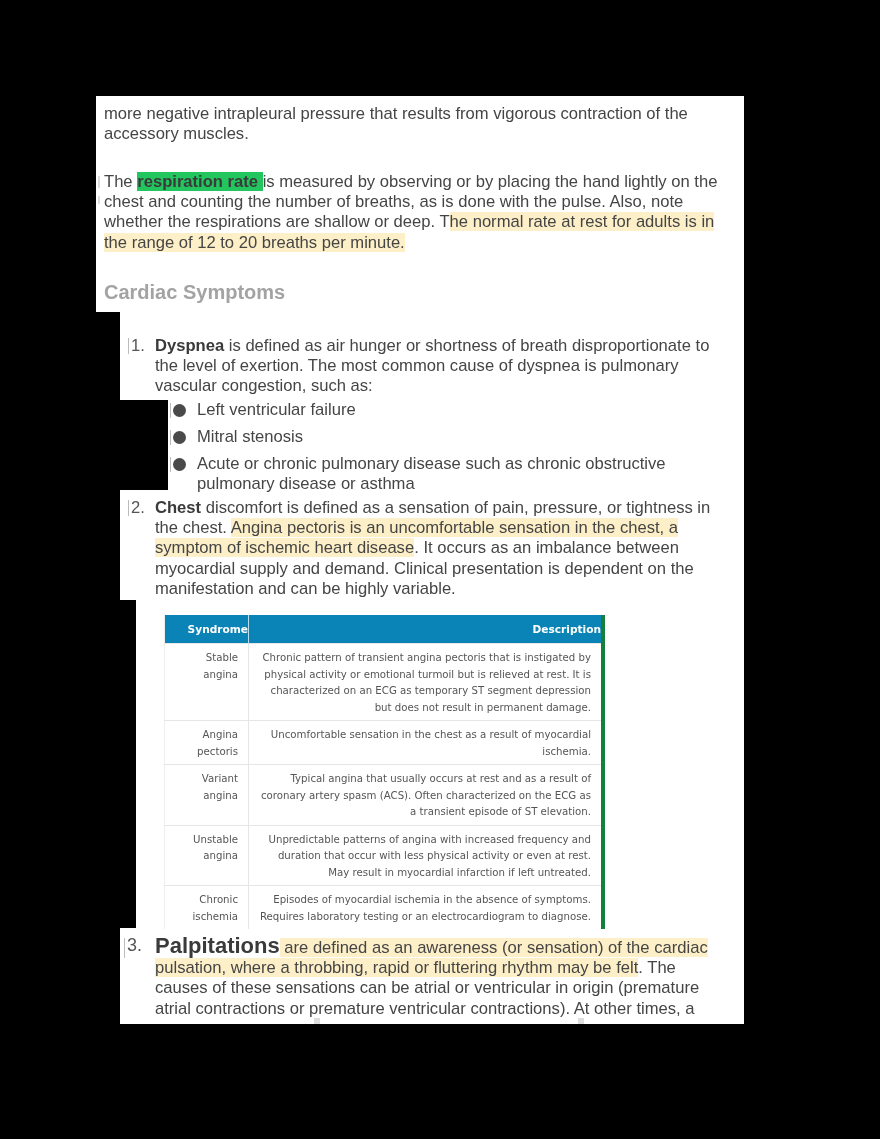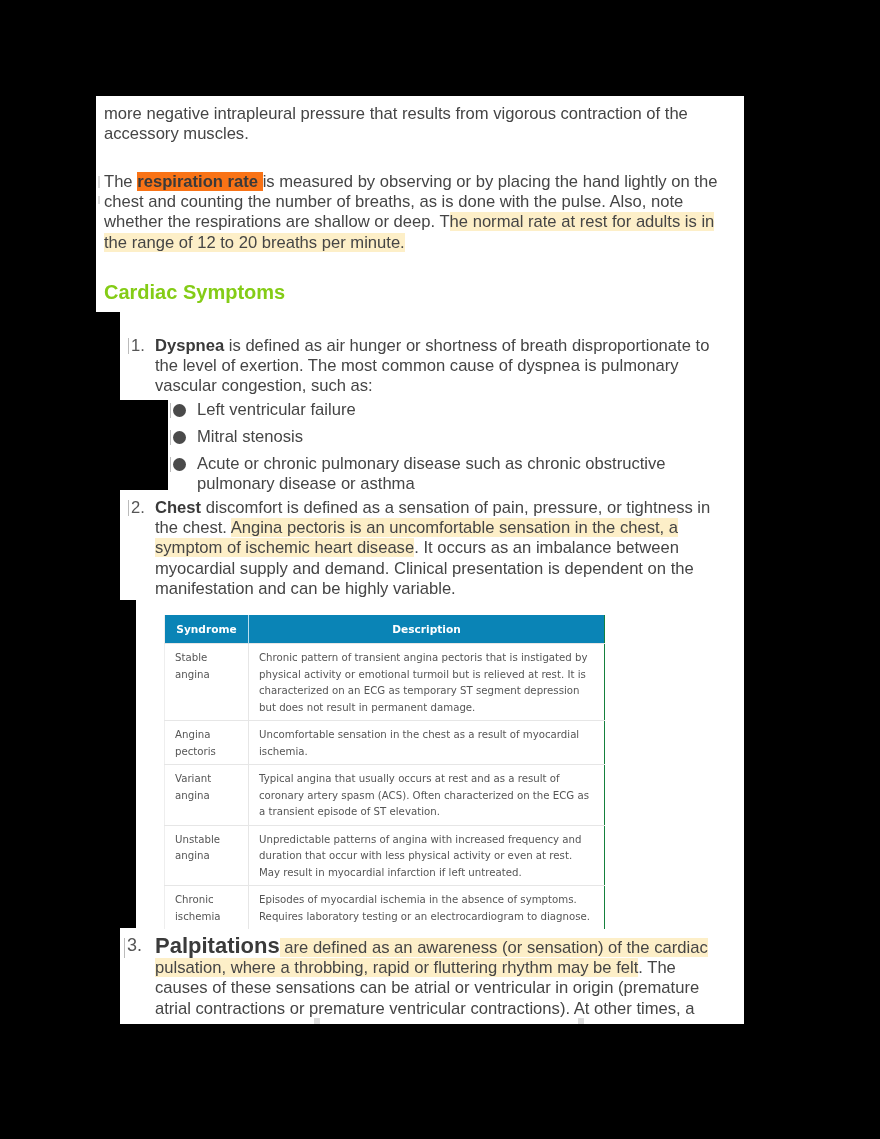--- a/index.html
+++ b/index.html
@@ -1,35 +1,35 @@
 <!DOCTYPE html>
 <html><head>
 <meta charset="utf-8">
 <style>
   html, body { margin:0; padding:0; }
   body { width:880px; height:1139px; background:#000; position:relative; overflow:hidden;
          font-family:"Liberation Sans", sans-serif; color:#444; }
   .w { position:absolute; background:#fff; }
   .txt { position:absolute; font-size:16.6px; line-height:20.2px; color:#454545; }
-  .hl-y { background:#f97316; }
+  .hl-y { background:#22c55e; }
   .hl-p { background:#fdefc8; }
   b { color:#3a3a3a; }
-  .h2 { position:absolute; font-size:20px; font-weight:bold; color:#84cc16; }
+  .h2 { position:absolute; font-size:20px; font-weight:bold; color:#a3a3a3; }
   .num { position:absolute; font-size:16.6px; color:#555; }
   .bullet { position:absolute; width:13px; height:13px; border-radius:50%; background:#4a4a4a; }
   .tick { position:absolute; width:1px; background:#bbb; }
   .tcap { position:absolute; left:164px; top:597px; font-size:11.5px; font-weight:bold; color:#333;
           font-family:"DejaVu Sans", sans-serif;margin-top:33px; }
   table.ang { position:absolute; left:164px; top:615px; width:441px; border-collapse:collapse;
               font-family:"DejaVu Sans", sans-serif; font-size:10.2px; line-height:16.5px; color:#555; }
   table.ang th { background:#0a84b6; color:#fff; font-weight:bold; height:28px; padding:0; font-size:10.6px; }
   table.ang th.c1 { border-right:1px solid #b9dff0; }
   table.ang td { vertical-align:top; padding:6px 10px 4px 10px; border-top:1px solid #e6e6e6; }
   table.ang td.c1 { width:63px; border-right:1px solid #e6e6e6; }
-  table.ang tr { border-left:1px solid #eee; border-right:1px solid #15803d; }
+  table.ang tr { border-left:1px solid #eee; border-right:4px solid #15803d;text-align:right; }
   .mark { position:absolute; background:#ddd; }
 </style>
 </head>
 <body>
 
 <div class="w" style="left:96px;top:96px;width:648px;height:216px;"></div>
 <div class="w" style="left:120px;top:312px;width:624px;height:88px;"></div>
 <div class="w" style="left:168px;top:400px;width:576px;height:90px;"></div>
 <div class="w" style="left:120px;top:490px;width:624px;height:110px;"></div>
 <div class="w" style="left:136px;top:600px;width:608px;height:328px;"></div>

